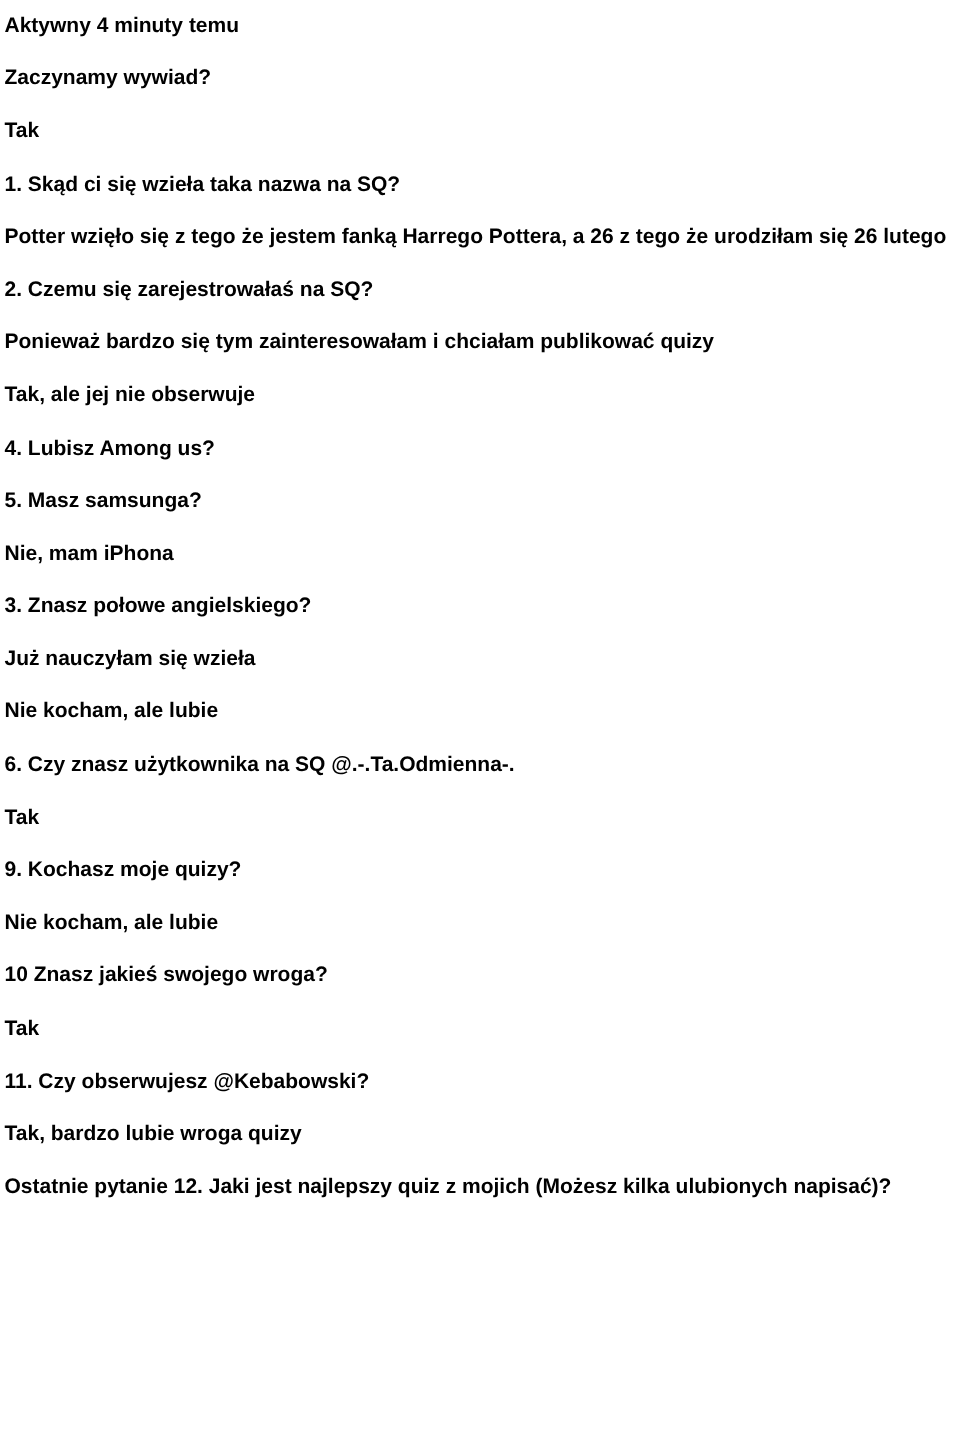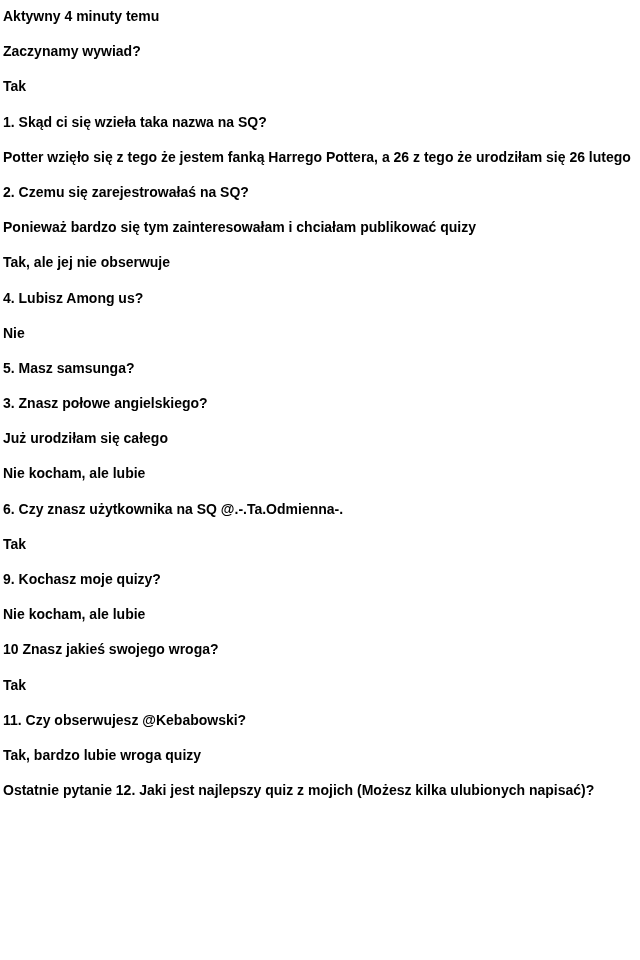--- a/index.html
+++ b/index.html
@@ -32,24 +32,24 @@
 <div class="doc">
   <p>Aktywny 4 minuty temu</p>
   <p>Zaczynamy wywiad?</p>
   <p>Tak</p>
   <p>1. Skąd ci się wzieła taka nazwa na SQ?</p>
   <p>Potter wzięło się z tego że jestem fanką Harrego Pottera, a 26 z tego że urodziłam się 26 lutego</p>
   <p>2. Czemu się zarejestrowałaś na SQ?</p>
   <p>Ponieważ bardzo się tym zainteresowałam i chciałam publikować quizy</p>
   <p>Tak, ale jej nie obserwuje</p>
   <p>4. Lubisz Among us?</p>
-  <p>Nie</p>
   <p>5. Masz samsunga?</p>
+  <p>Nie, mam iPhona</p>
   <p>3. Znasz połowe angielskiego?</p>
-  <p>Już urodziłam się całego</p>
+  <p>Już nauczyłam się wzieła</p>
   <p>Nie kocham, ale lubie</p>
   <p>6. Czy znasz użytkownika na SQ @.-.Ta.Odmienna-.</p>
   <p>Tak</p>
   <p>9. Kochasz moje quizy?</p>
   <p>Nie kocham, ale lubie</p>
   <p>10 Znasz jakieś swojego wroga?</p>
   <p>Tak</p>
   <p>11. Czy obserwujesz @Kebabowski?</p>
   <p>Tak, bardzo lubie wroga quizy</p>
   <p>Ostatnie pytanie 12. Jaki jest najlepszy quiz z mojich (Możesz kilka ulubionych napisać)?</p>

